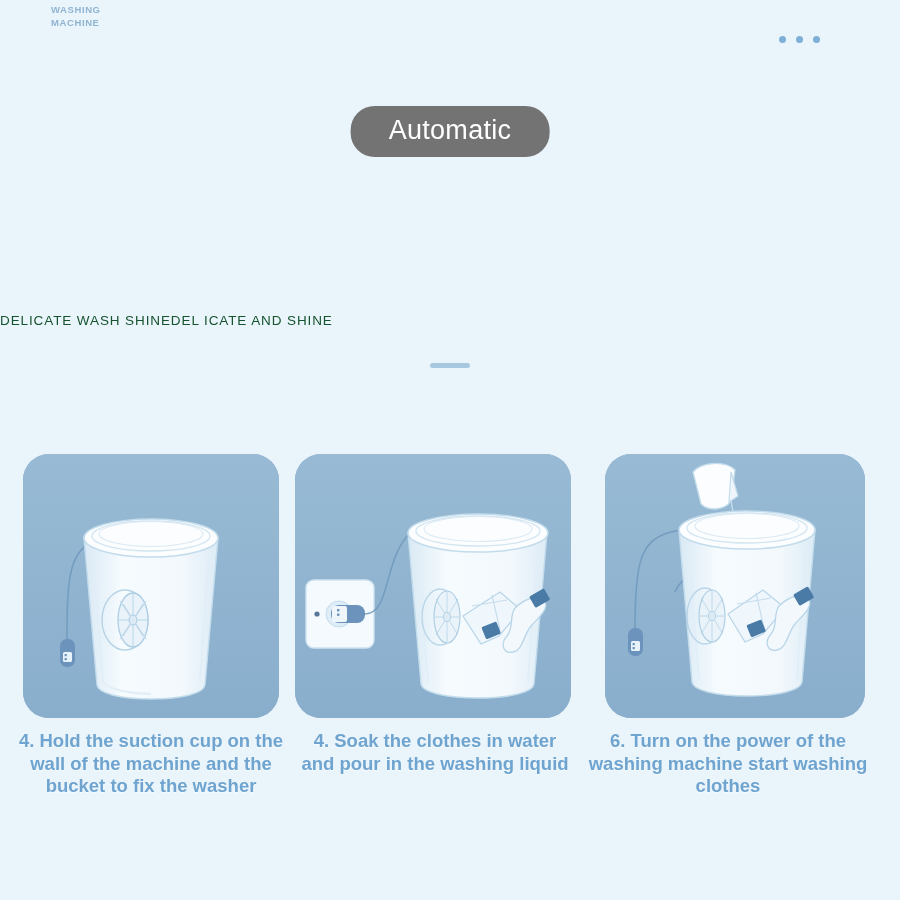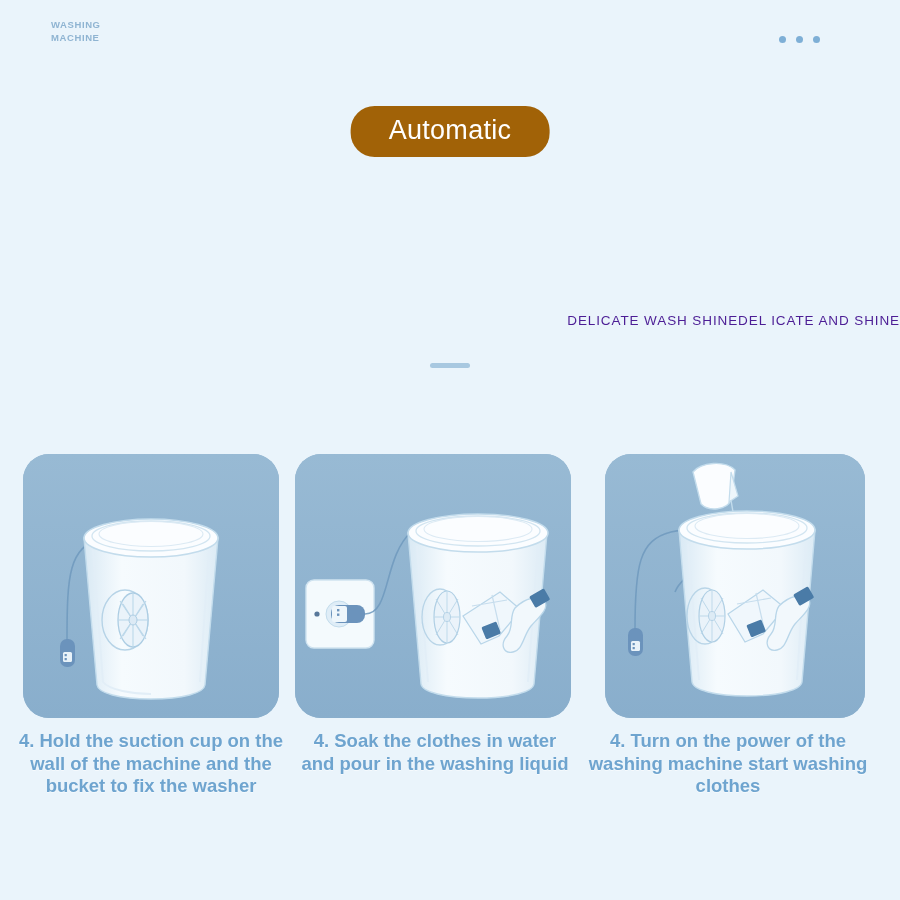--- a/index.html
+++ b/index.html
@@ -13,21 +13,21 @@
 
   .page {
     position:relative;
     width:900px; height:900px;
     background:#eaf4fb;
   }
 
   
   .brand {
     position:absolute;
-    left:51px; top:18px;
+    left:51px; top:3px;
     font-size:9.5px;
     font-weight:bold;
     line-height:13px;
     letter-spacing:0.6px;
     color:#8fb4d2;
     text-transform:uppercase;
   }
   .brand-line { display:block; }
 
   .dots {
@@ -38,21 +38,21 @@
   .dot {
     width:7px; height:7px; border-radius:50%;
     background:#7eafd6;
   }
 
   
   .badge {
     position:absolute;
     left:50%; top:106px;
     transform:translateX(-50%);
-    background:#a16207;
+    background:#737373;
     color:#ffffff;
     border-radius:24px;
     padding:9px 38px 11px;
     font-size:27px;
     font-weight:500;
     letter-spacing:0.3px;
     white-space:nowrap;
   }
 
   
@@ -63,24 +63,24 @@
     font-size:70px;
     font-weight:bold;
     letter-spacing:-0.5px;
     color:#74a9d4;
     text-shadow:0 1px 0 rgba(255,255,255,0.6);
   }
 
   .subtitle {
     position:absolute;
     left:0; right:0; top:313px;
-    text-align:right;
+    text-align:left;
     font-size:13.5px;
     letter-spacing:0.9px;
-    color:#4c1d95;
+    color:#14532d;
     text-transform:uppercase;
   }
 
   .divider {
     position:absolute;
     left:50%; top:363px;
     transform:translateX(-50%);
     width:40px; height:5px;
     border-radius:3px;
     background:#a8c8e0;
@@ -328,16 +328,16 @@
                    C 173 172, 168 160, 174 152 Z" fill="#f2f8fc" stroke="#b9d6e9" stroke-width="1.3"></path>
           <rect x="190" y="136" width="17" height="13" rx="1.5" transform="rotate(-30 198 142)" fill="#4a7ba7"></rect>
         </g>
       </svg>
     </div>
   </div>
 
   <div class="captions">
     <div class="caption cap-1">4. Hold the suction cup on the wall of the machine and the bucket to fix the washer</div>
     <div class="caption cap-2">4. Soak the clothes in water and pour in the washing liquid</div>
-    <div class="caption cap-3">4. Turn on the power of the washing machine start washing clothes</div>
+    <div class="caption cap-3">6. Turn on the power of the washing machine start washing clothes</div>
   </div>
 
 </div>
 
 </body></html>

